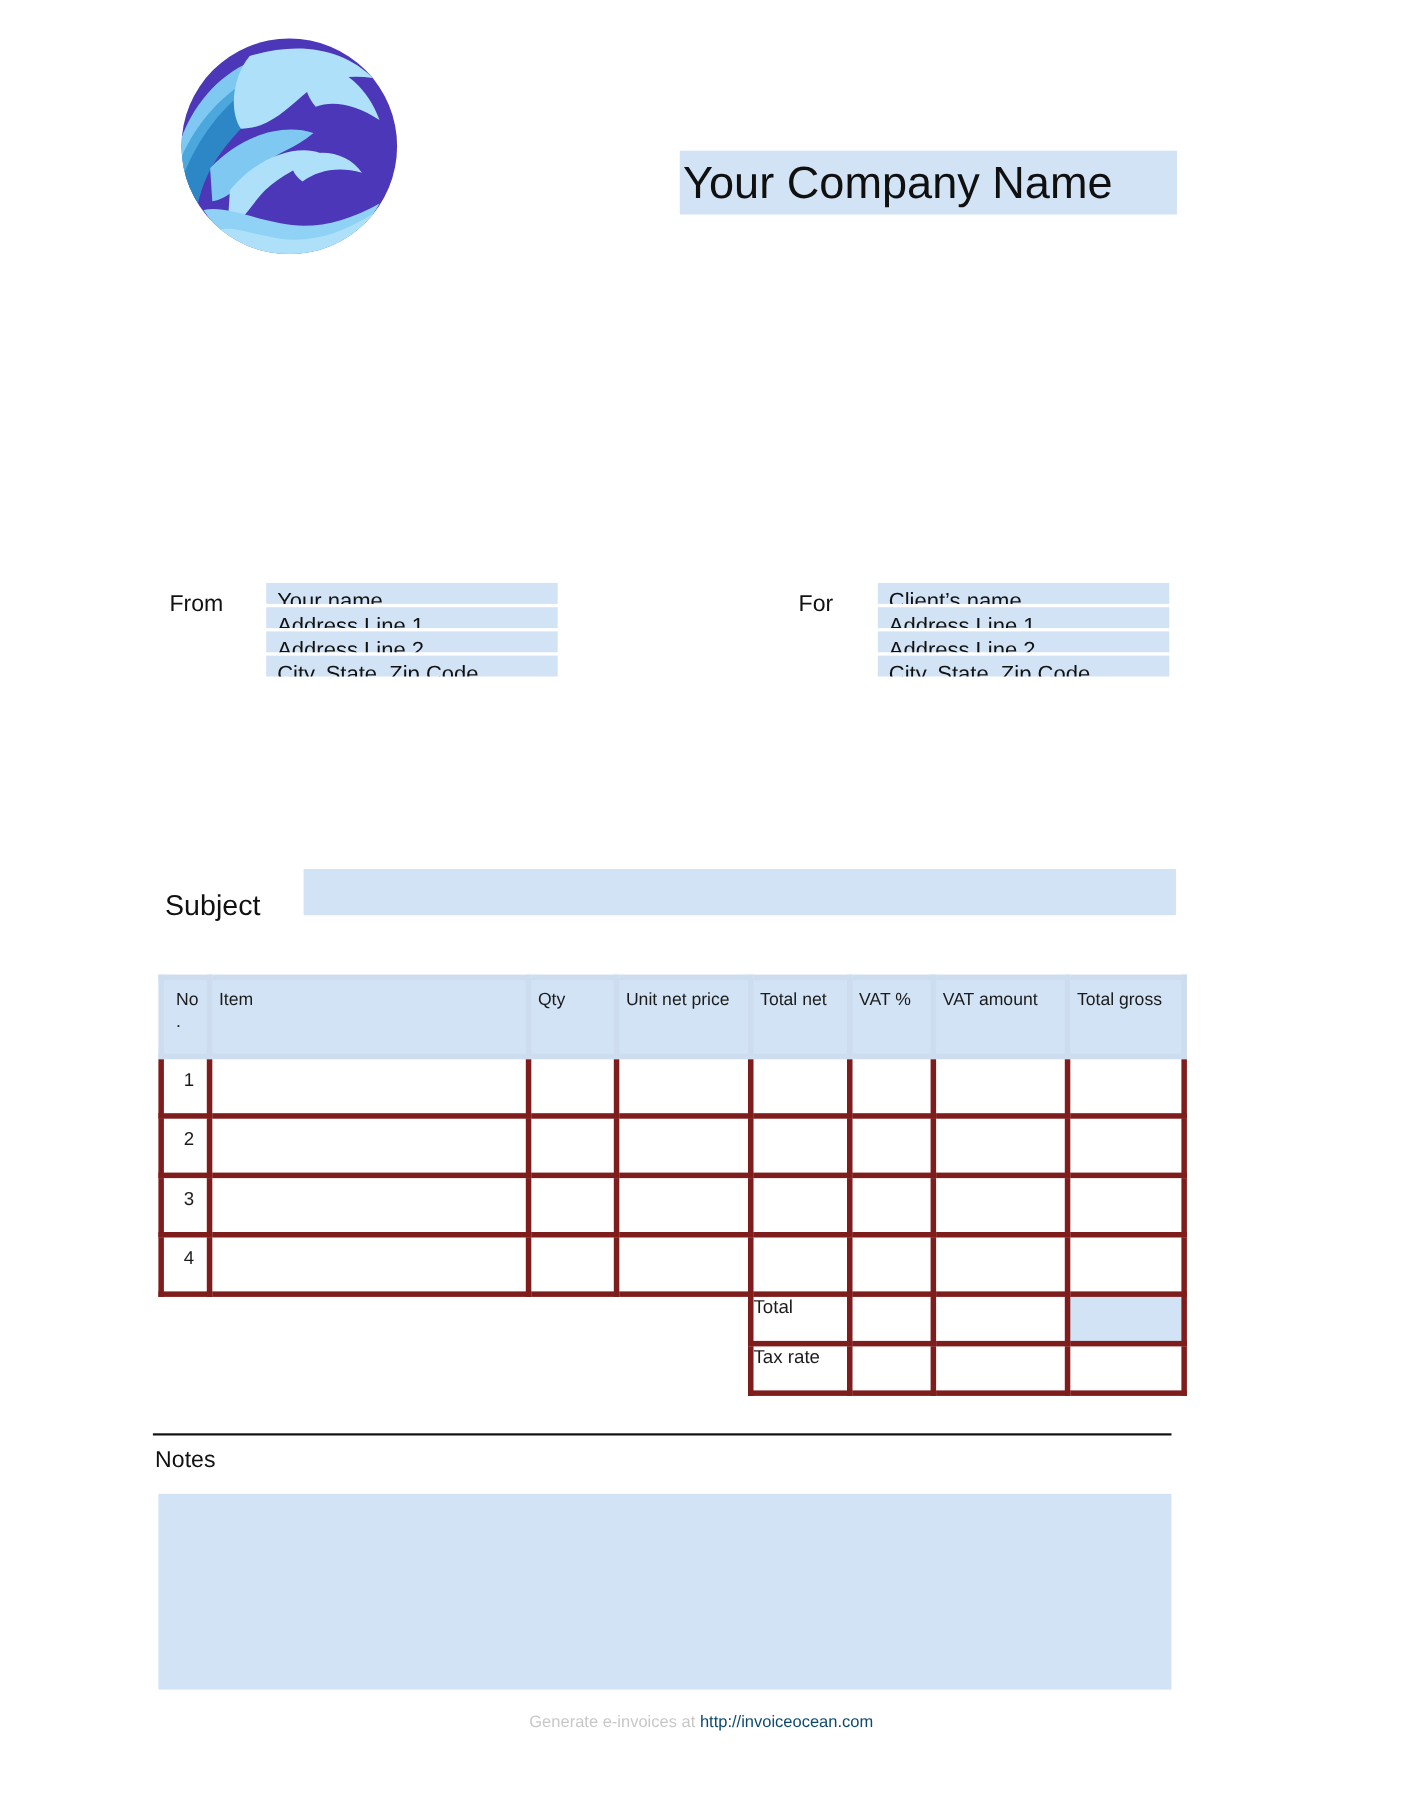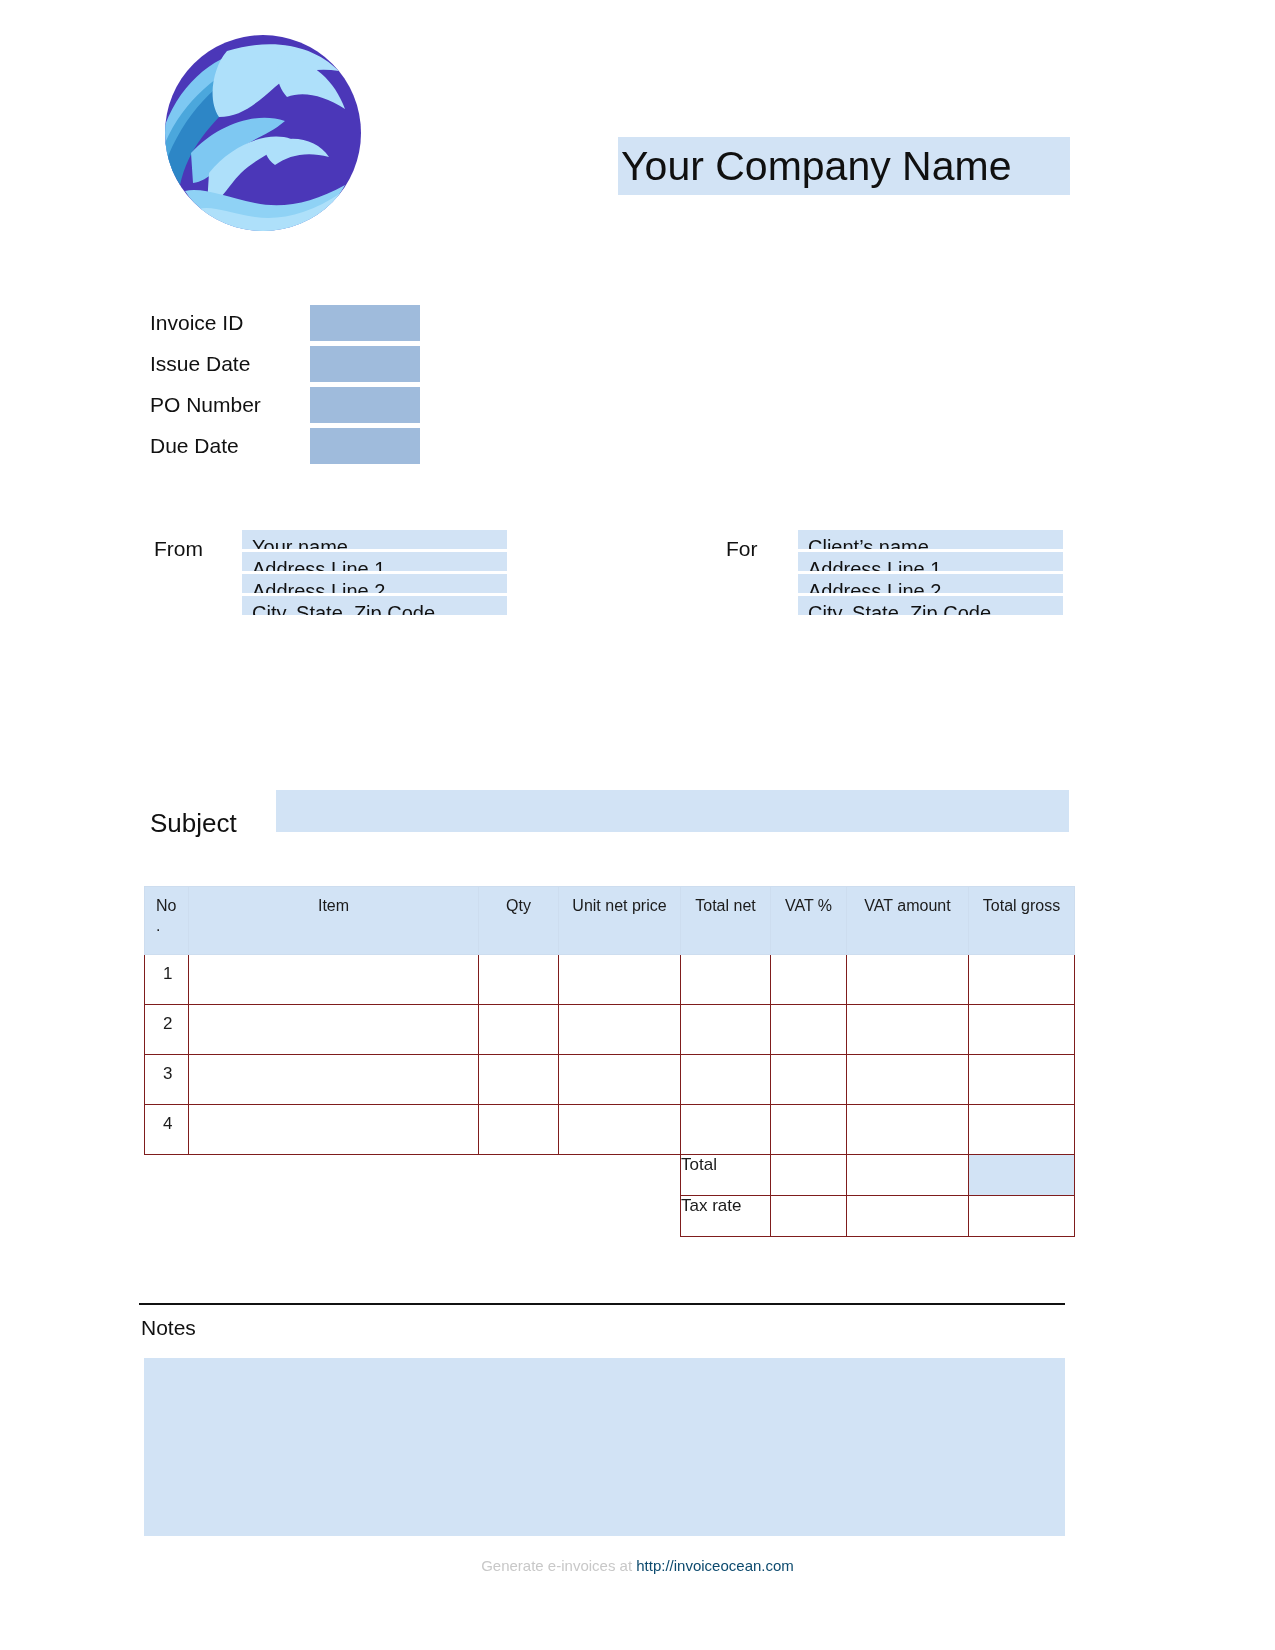--- a/index.html
+++ b/index.html
@@ -129,30 +129,30 @@
     left: 144px;
     top: 886px;
     width: 924px;
     border-collapse: collapse;
     table-layout: fixed;
     font-size: 16px;
     color: #1b1b1b;
   }
   .items-table th,
   .items-table td {
-    border: 1px solid #7f1d1d;
+    border: 5px solid #7f1d1d;
     padding: 0;
     vertical-align: top;
   }
   .items-table thead th {
     background: #d2e3f5;
     font-weight: normal;
     height: 58px;
     padding: 9px 6px 0 6px;
-    text-align: center;
+    text-align: left;
     line-height: 20px;
     border-color: #cdddef;
   }
   .items-table thead th.col-no {
     text-align: left;
     padding-left: 11px;
   }
   .items-table tbody td { height: 40px; }
   .items-table td.col-no {
     text-align: left;
@@ -237,38 +237,20 @@
         <path d="M22 158 C 38 184, 66 200, 100 202 C 136 202, 166 182, 182 152 C 150 170, 120 176, 92 170 C 62 164, 40 154, 22 158 Z" fill="#8fd2f5"></path>
         <path d="M36 176 C 56 198, 84 206, 114 202 C 142 198, 164 182, 178 160 C 148 180, 118 188, 92 184 C 66 180, 48 172, 36 176 Z" fill="#aee0fa"></path>
         <path d="M104 112 C 128 100, 154 106, 166 124 C 144 118, 126 122, 112 132 C 104 126, 100 118, 104 112 Z" fill="#aee0fa"></path>
       </g>
       <circle cx="100" cy="100" r="98" fill="none" stroke="#ffffff" stroke-width="0"></circle>
     </svg>
   </div>
 
   <div class="company-name">Your Company Name</div>
 
-  <div class="meta">
-    <div class="meta-row">
-      <div class="meta-label">Invoice ID</div>
-      <div class="meta-field"></div>
-    </div>
-    <div class="meta-row">
-      <div class="meta-label">Issue Date</div>
-      <div class="meta-field"></div>
-    </div>
-    <div class="meta-row">
-      <div class="meta-label">PO Number</div>
-      <div class="meta-field"></div>
-    </div>
-    <div class="meta-row">
-      <div class="meta-label">Due Date</div>
-      <div class="meta-field"></div>
-    </div>
-  </div>
 
   <div class="party from">
     <div class="party-label">From</div>
     <div class="party-fields">
       <div class="party-field">Your name</div>
       <div class="party-field">Address Line 1</div>
       <div class="party-field">Address Line 2</div>
       <div class="party-field">City, State, Zip Code</div>
     </div>
   </div>

